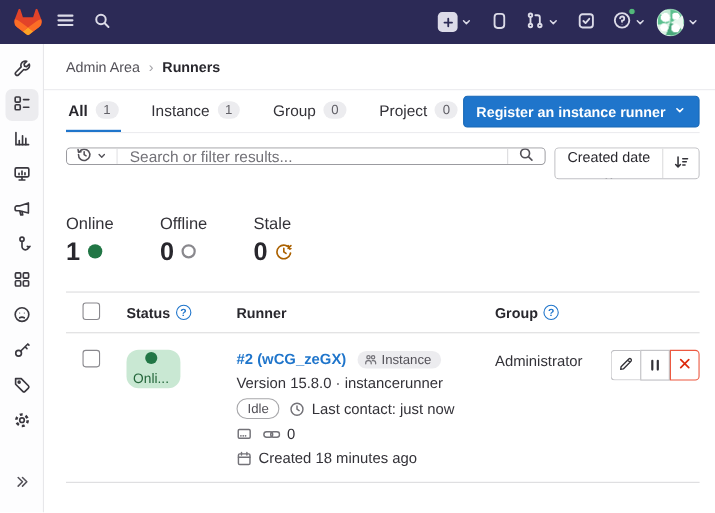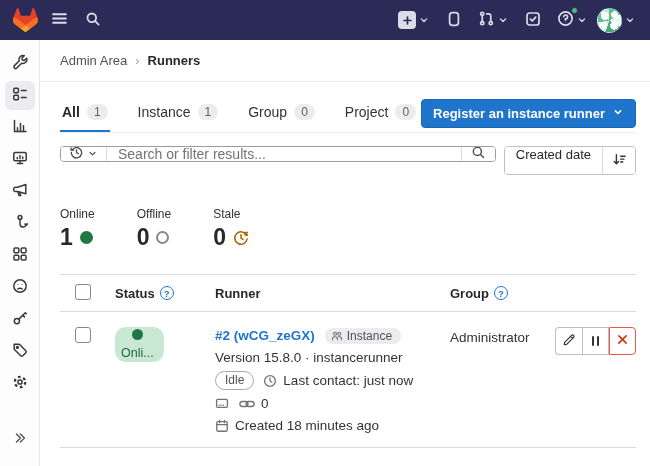--- a/index.html
+++ b/index.html
@@ -53,21 +53,21 @@
   }
   .side-btn.active { background:#ececef; }
   .side-collapse { margin-top:auto; color:#535158; }
 
   
   .main { flex:1; min-width:0; display:flex; flex-direction:column; padding:0 14px 0 20px; }
 
   .breadcrumb-bar {
     height:42px; flex-shrink:0; display:flex; align-items:center; gap:8px;
     font-size:13px; color:#535158; border-bottom:1px solid #ececef;
-    margin:0 -14px 12px -20px; padding:0 14px 0 20px;
+    margin:0 -14px 0 -20px; padding:0 14px 0 20px;
   }
   .crumb-link { color:#535158; text-decoration:none; cursor:pointer; }
   .crumb-current { color:#28272d; font-weight:bold; }
   .crumb-sep { color:#a4a3a8; }
 
   .tabs-row {
     height:39px; flex-shrink:0; display:flex; align-items:center;
     border-bottom:1px solid #ececef; position:relative;
   }
   .tabs { display:flex; gap:26px; height:100%; }
@@ -113,21 +113,21 @@
   .sort-label-seg {
     display:flex; align-items:center; gap:7px; padding:0 11px; font-size:13px;
     color:#28272d; background:#fff; border:none; cursor:pointer;flex-direction:column;
   }
   .sort-dir-seg {
     width:33px; border:none; border-left:1px solid #dcdcde; background:#fff;
     display:flex; align-items:center; justify-content:center; color:#333238; cursor:pointer;
   }
 
   .stats-row { margin-top:32px; display:flex; gap:42px; padding-bottom:25px; flex-shrink:0; }
-  .stat-label { font-size:12px; color:#333238; margin-bottom:5px; }
+  .stat-label { font-size:15px; color:#333238; margin-bottom:5px; }
   .stat-value-line { display:flex; align-items:center; gap:7px; }
   .stat-value { font-size:23px; font-weight:bold; color:#28272d; line-height:1; }
   .dot-online { width:13px; height:13px; border-radius:50%; background:#217645; }
   .ring-offline { width:13px; height:13px; border-radius:50%; border:2px solid #89888d; }
 
   
   .runner-table { display:flex; flex-direction:column; }
   .t-grid { display:grid; grid-template-columns:55px 100px 1fr 100px 86px; }
   .t-head {
     border-top:1px solid #dcdcde; border-bottom:1px solid #dcdcde;

